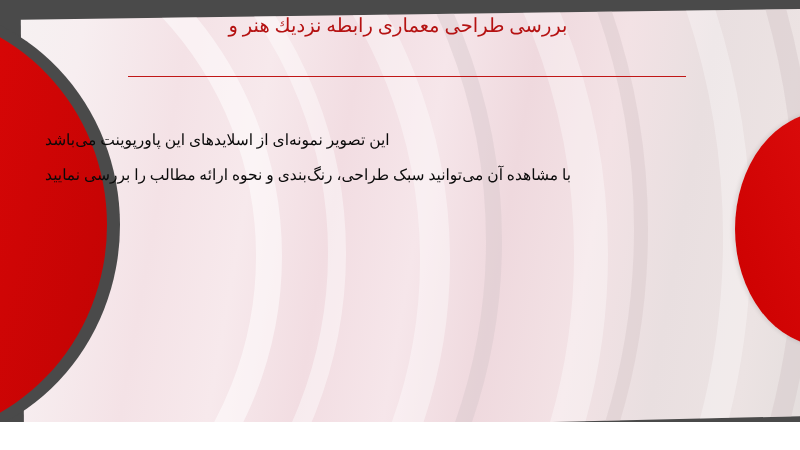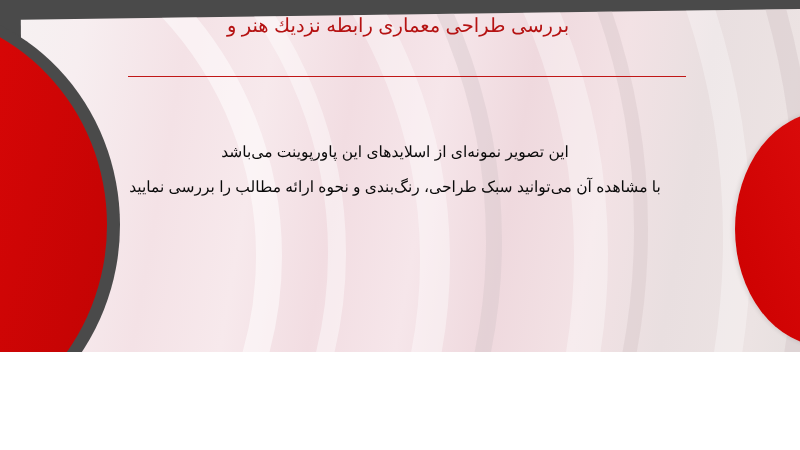--- a/index.html
+++ b/index.html
@@ -3,23 +3,23 @@
 <meta charset="utf-8">
 <style>
   html, body {
     margin: 0;
     padding: 0;
     background: #ffffff;
   }
   #slide-root {
     position: relative;
     width: 800px;
-    height: 352px;
+    height: 422px;
     overflow: hidden;
-    font-family: Liberation Sans, sans-serif;
+    font-family: Liberation Serif, serif;
     background: #4a4a4a;
   }
 
   
   .frame-bg {
     position: absolute;
     inset: 0;
     background: #4a4a4a;
   }
 
@@ -130,23 +130,23 @@
     top: 76px;
     width: 558px;
     height: 0;
     border-top: 1.6px solid #c01717;
   }
 
   
   .body-block {
     position: absolute;
     right: 55px;
-    top: 134px;
+    top: 122px;
     width: 700px;
-    text-align: center;
+    text-align: left;
     direction: rtl;
   }
   .body-line {
     color: #0a0a0a;
     font-size: 15.5px;
     line-height: 35px;
     font-weight: 400;
     white-space: nowrap;
   }
 </style>

